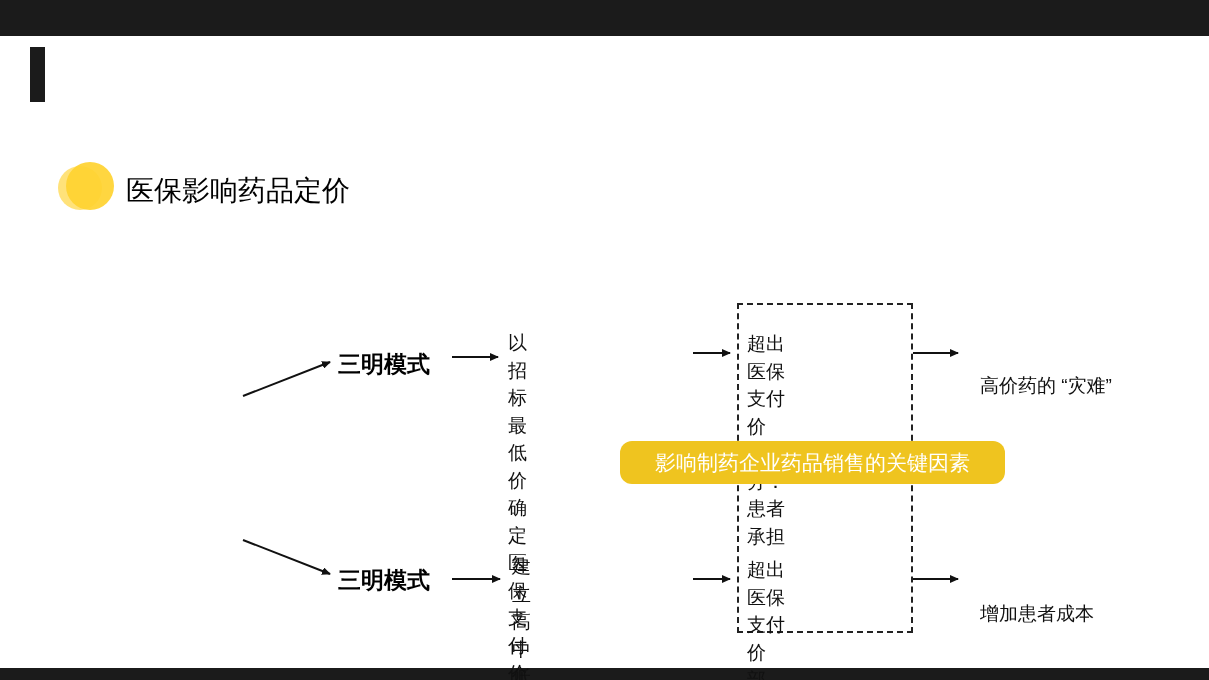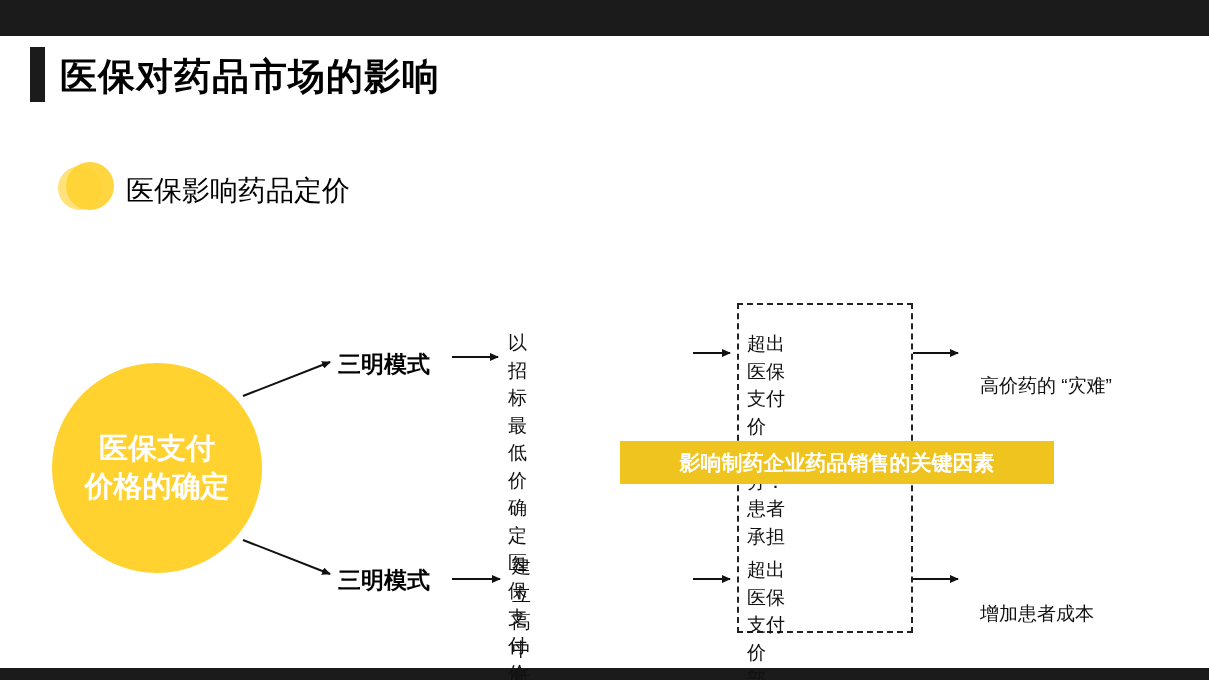--- a/index.html
+++ b/index.html
@@ -69,52 +69,47 @@
   .step-2{left:512px;top:553px;}
   .box-text-1{left:747px;top:330px;}
   .box-text-2{left:747px;top:556px;}
   .result-1{left:980px;top:344px;white-space:nowrap;margin-top:28px;}
   .result-2{left:980px;top:600px;white-space:nowrap;}
   .dashed-box{
     position:absolute;left:737px;top:303px;width:172px;height:326px;
     border:2px dashed #222222;background:transparent;z-index:1;
   }
   .banner{
-    position:absolute;left:620px;top:441px;width:434px;height:43px;
+    position:absolute;left:620px;top:441px;width:385px;height:43px;
     background:var(--banner-yellow);z-index:3;
     display:flex;align-items:center;justify-content:center;
-    font-size:21px;font-weight:bold;color:#ffffff;white-space:nowrap;
+    font-size:21px;font-weight:normal;color:#ffffff;white-space:nowrap;border-radius:12px;
   }
   .arrows-layer{
     position:absolute;left:0;top:0;width:1209px;height:680px;z-index:2;
     pointer-events:none;
   }
   .texts-layer{position:absolute;left:0;top:0;z-index:2;}
 </style>
 </head>
 <body>
 
 <div class="slide">
 
   <div class="top-bar"></div>
   <div class="bottom-bar"></div>
 
   <div class="title-accent"></div>
-  <div class="page-title">医保对药品市场的影响</div>
 
   <div class="bullet-icon">
     <div class="c1"></div>
     <div class="c2"></div>
   </div>
   <div class="section-title">医保影响药品定价</div>
 
-  <div class="root-node">
-    <div class="root-text">医保支付
-价格的确定</div>
-  </div>
 
   <div class="dashed-box"></div>
 
   <svg class="arrows-layer" width="1209" height="680" viewBox="0 0 1209 680" xmlns="http://www.w3.org/2000/svg">
     <defs>
       <marker id="ah" markerWidth="10" markerHeight="8" refX="8" refY="4" orient="auto" markerUnits="userSpaceOnUse">
         <path d="M0,0 L9,4 L0,8 Z" fill="#111111"></path>
       </marker>
     </defs>
     <line x1="243" y1="396" x2="330" y2="362" stroke="#111111" stroke-width="2" marker-end="url(#ah)"></line>

